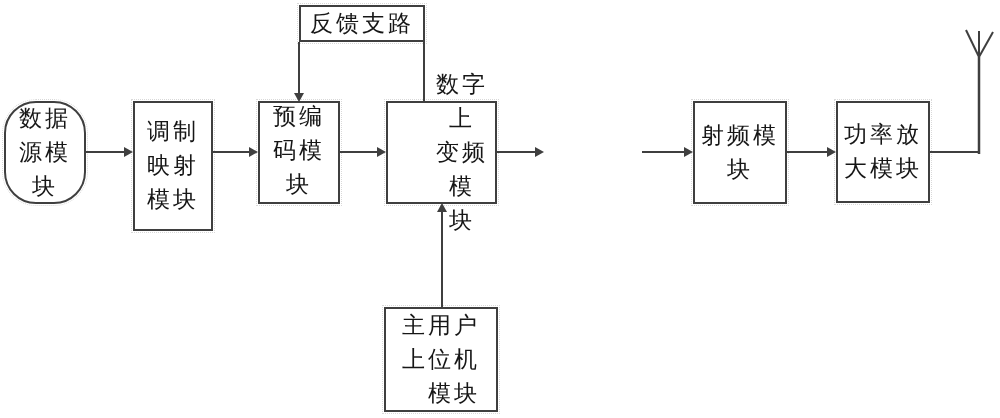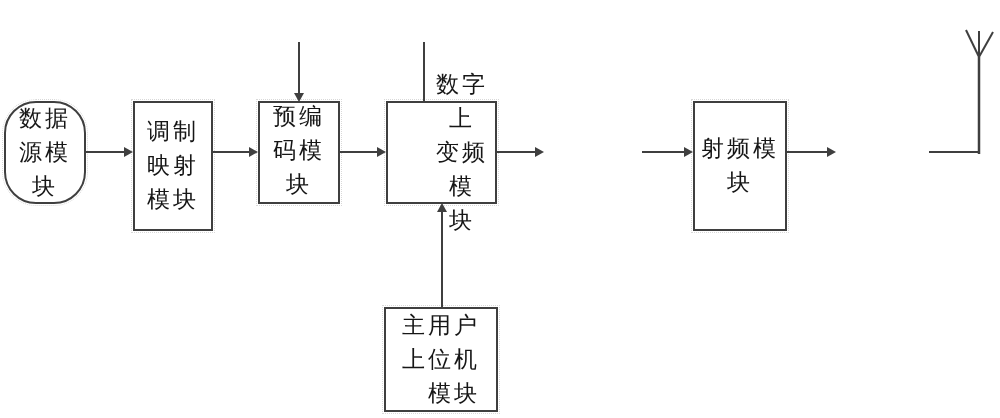--- a/index.html
+++ b/index.html
@@ -43,20 +43,23 @@
   .arr-u{position:absolute;width:0;height:0;
     border-bottom:9px solid var(--line);
     border-left:5px solid transparent;border-right:5px solid transparent;}
   .antenna{position:absolute;left:950px;top:24px;}
 </style>
 </head>
 <body>
 
 <div class="canvas">
 
+  <div class="box small" style="left:299px;top:5px;width:126px;height:37px;">
+    <span class="lbl">反馈支路</span>
+  </div>
 
   <div class="box" style="left:4px;top:101px;width:82px;height:103px;border-radius:32px;">
     <span class="lbl">数据
 源模
 块</span>
   </div>
 
   <div class="box" style="left:133px;top:101px;width:80px;height:130px;">
     <span class="lbl">调制
 映射
@@ -69,25 +72,29 @@
 块</span>
   </div>
 
   <div class="box" style="left:386px;top:101px;width:111px;height:103px;padding-left:41px;">
     <span class="lbl">数字上
 变频模
 块</span>
   </div>
 
 
-  <div class="box" style="left:693px;top:101px;width:94px;height:130px;">
+  <div class="box" style="left:693px;top:101px;width:94px;height:103px;">
     <span class="lbl">射频模
 块</span>
   </div>
 
+  <div class="box" style="left:836px;top:101px;width:94px;height:102px;">
+    <span class="lbl">功率放
+大模块</span>
+  </div>
 
   <div class="box" style="left:384px;top:307px;width:114px;height:105px;text-align:right;">
     <span class="lbl">主用户
 上位机
 模块</span>
   </div>
 
   <div class="hline" style="left:85px;top:151px;width:39px;"></div>
   <div class="arr-r" style="left:124px;top:147px;"></div>
 

